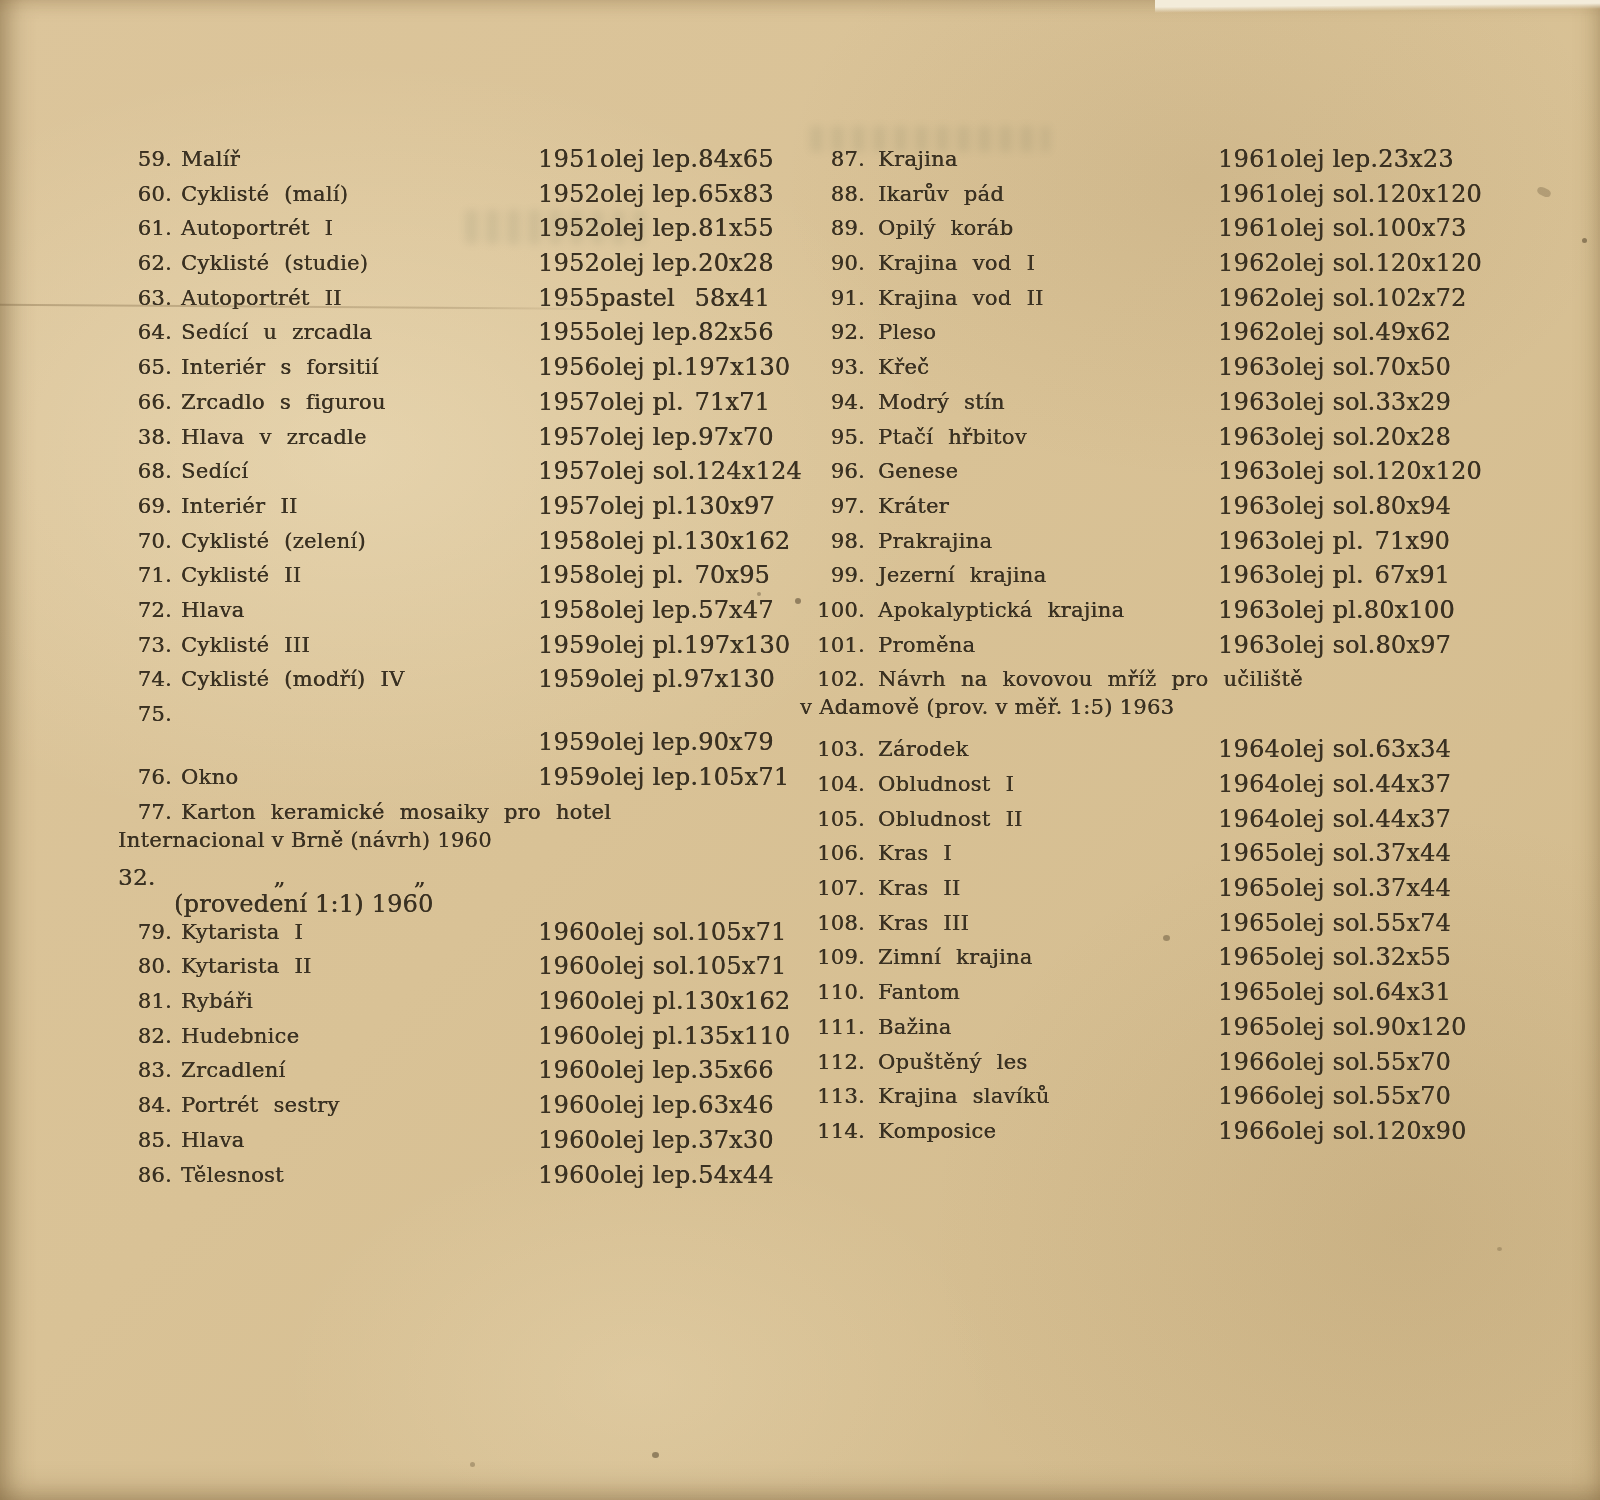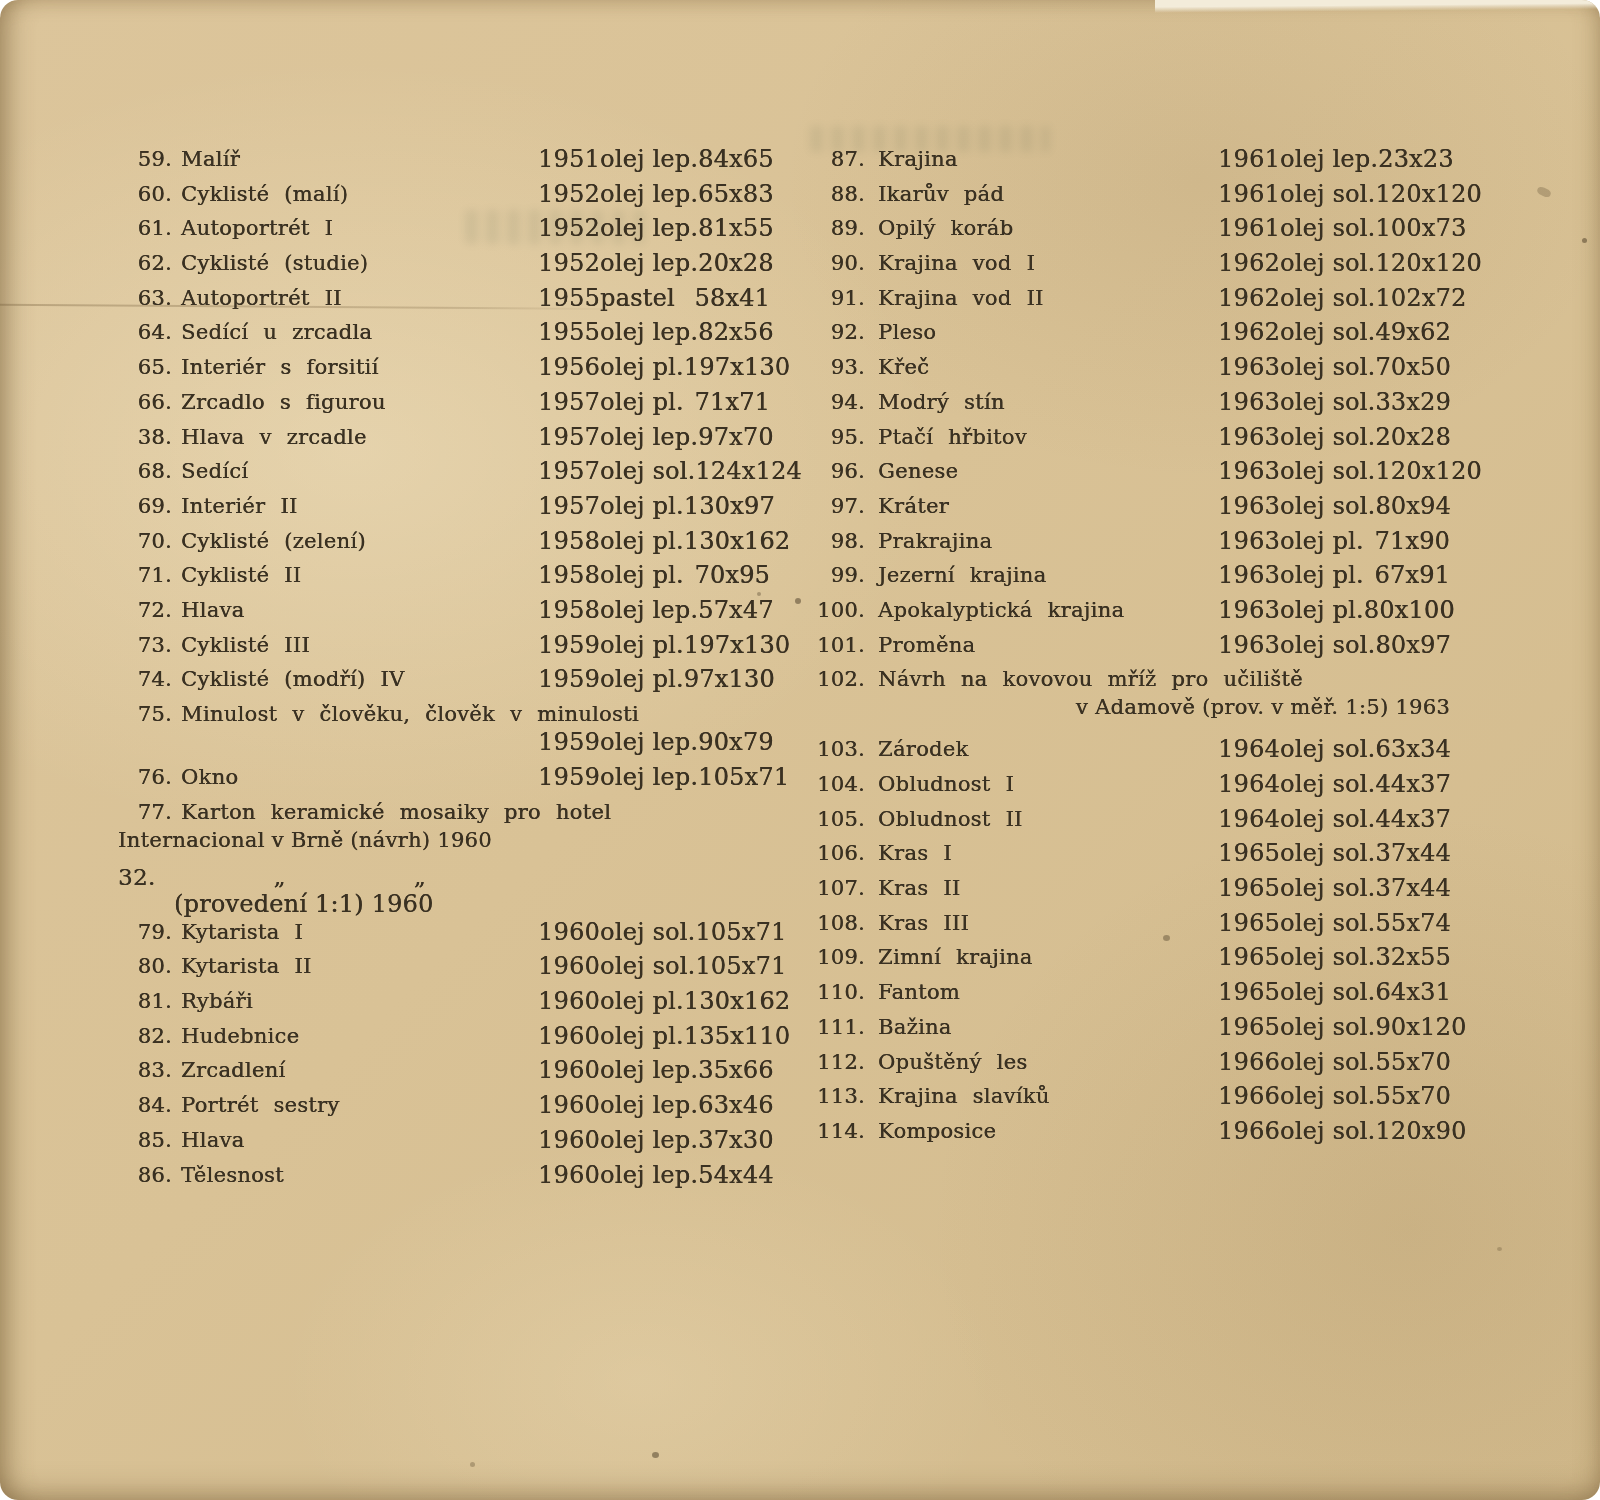--- a/index.html
+++ b/index.html
@@ -16,21 +16,20 @@
       radial-gradient(ellipse 800px 700px at 88% 82%, rgba(130,100,55,0.12), rgba(130,100,55,0) 60%),
       radial-gradient(ellipse 600px 400px at 40% 92%, rgba(255,244,214,0.18), rgba(255,244,214,0) 60%),
       linear-gradient(135deg,#dcc59b 0%,#d9c296 45%,#d2ba8c 100%);
     box-shadow:
       inset 20px 0 26px -12px rgba(105,80,42,0.45),
       inset 0 -20px 30px -14px rgba(105,80,42,0.40),
       inset -16px 0 24px -14px rgba(105,80,42,0.30),
       inset 0 16px 20px -14px rgba(135,105,60,0.22);
     overflow:hidden;
     color:#3a3122;
-    border-radius:18px;
   }
   .edge-sliver{
     position:absolute;top:-4px;right:0;width:445px;height:13px;
     background:linear-gradient(to bottom,#f3ecda 55%,rgba(243,236,218,0));
     transform:skewY(-0.5deg);transform-origin:right top;
   }
   .crease{
     position:absolute;left:0;top:306px;width:630px;height:2px;
     background:linear-gradient(to right, rgba(100,78,45,0.30), rgba(100,78,45,0.22) 70%, rgba(100,78,45,0));
     transform:rotate(0.4deg);
@@ -45,21 +44,21 @@
   .col{position:absolute;top:146px;font-size:21px;line-height:27px;letter-spacing:0.3px;}
   .col-left{left:118px;width:652px;}
   .col-right{left:800px;width:650px;}
 
   .row{display:flex;height:34.7px;align-items:flex-start;white-space:nowrap;}
   .row.two-line-title{display:block;height:65px;}
   .col-right .row.two-line-title{height:70px;}
   .row.title-then-detail{position:relative;height:63px;}
   .l1{display:flex;}
   .l2{margin-top:1px;}
-  .col-right .l2{margin-left:112px;text-align:right;}
+  .col-right .l2{}
 
   .num{flex:none;width:54px;text-align:right;}
   .col-right .num{width:65px;}
   .title{margin-left:9px;word-spacing:8px;}
   .col-right .title{margin-left:13px;}
 
   .details{margin-left:auto;flex:none;width:232px;display:flex;font-size:24px;letter-spacing:0.2px;}
   .row.title-then-detail .details{position:absolute;right:0;top:28px;}
   .year{flex:none;width:62px;}
   .medium{flex:none;}
@@ -214,21 +213,20 @@
       </div><div class="row normal">
         <span class="num">74.</span>
         <span class="title">Cyklisté (modří) IV</span>
         <div class="details">
           <span class="year">1959</span>
           <span class="medium">olej pl.</span>
           <span class="size">97x130</span>
         </div>
       </div><div class="row title-then-detail">
         <span class="num">75.</span>
-        <span class="title">Minulost v člověku, člověk v minulosti</span>
         <div class="details">
           <span class="year">1959</span>
           <span class="medium">olej lep.</span>
           <span class="size">90x79</span>
         </div>
       </div><div class="row normal">
         <span class="num">76.</span>
         <span class="title">Okno</span>
         <div class="details">
           <span class="year">1959</span>

